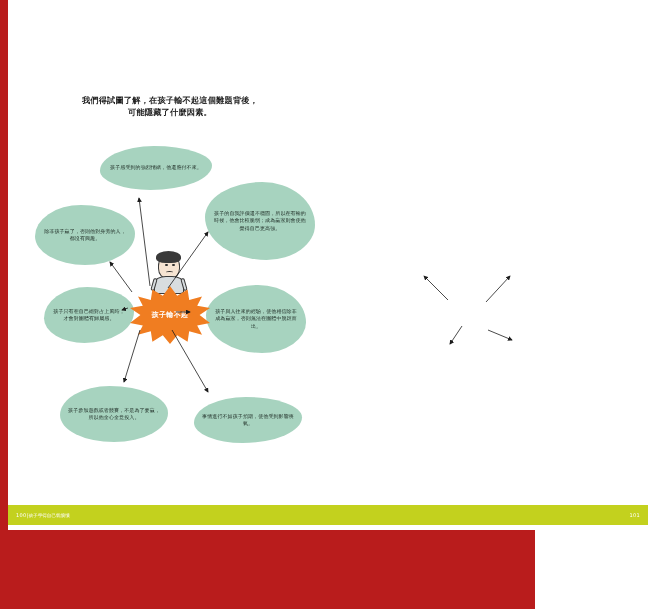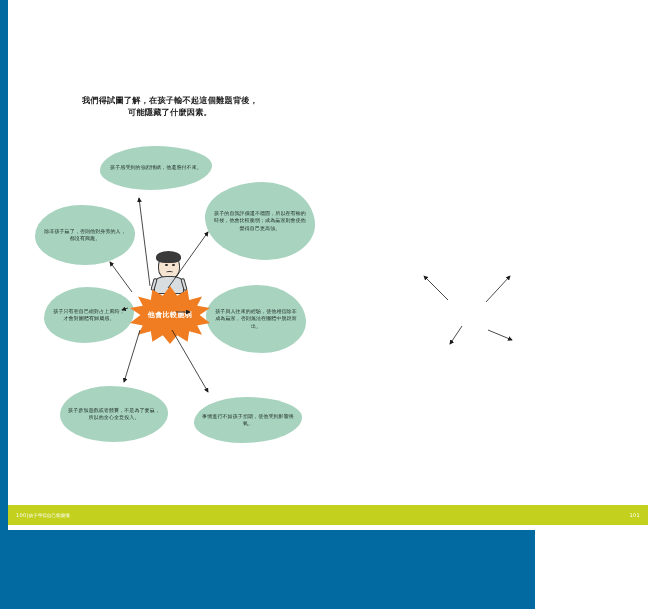--- a/index.html
+++ b/index.html
@@ -5,21 +5,21 @@
   * { box-sizing: border-box; margin:0; padding:0; }
   body {
     width:655px; height:609px;
     background:#ffffff;
     font-family:"DejaVu Sans","Liberation Sans",sans-serif;
     overflow:hidden;
     position:relative;
   }
   #spread {
     position:absolute; left:0; top:0; width:535px; height:609px;
-    background:#0369a1;
+    background:#b91c1c;
   }
   .page { position:absolute; top:0; height:530px; background:#fff; }
   #page-left  { left:8px;  width:320px; }
   #page-right { left:328px; width:320px; }
 
   
   .heading {
     position:absolute; text-align:center; font-weight:bold;
     color:#1a1a1a; line-height:1.45; letter-spacing:.2px;
   }
@@ -141,21 +141,21 @@
       <div class="hair"></div>
       <div class="eye l"></div>
       <div class="eye r"></div>
       <div class="mouth"></div>
       <div class="body"></div>
       <div class="arm l"></div>
       <div class="arm r"></div>
     </div>
 
     <div id="star" style="left:122px; top:286px;">
-      <span>他會比較脆弱</span>
+      <span>孩子輸不起</span>
     </div>
   </div>
 
   <div class="page" id="page-right">
 
     
 
     
     
 

